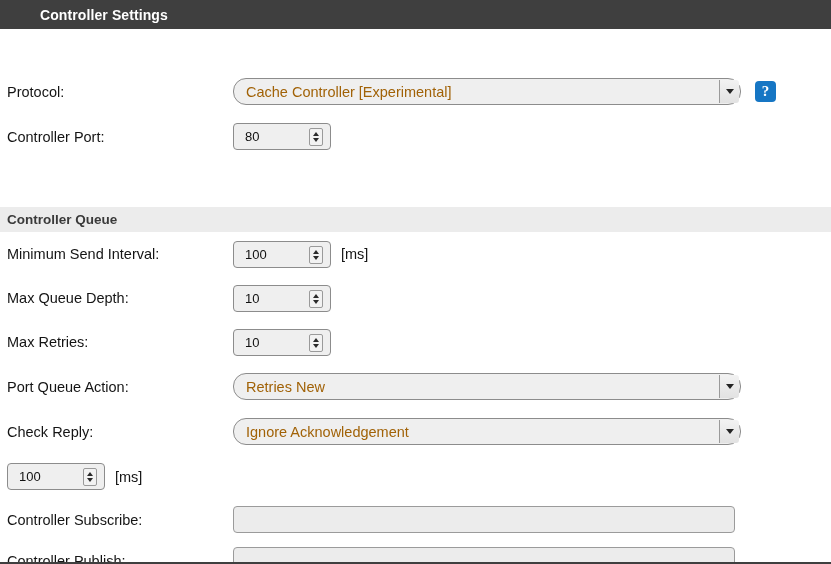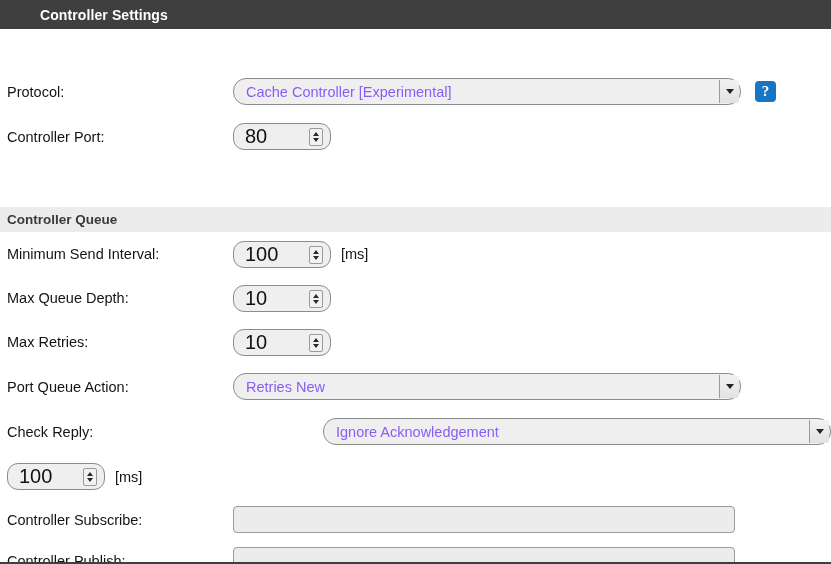--- a/index.html
+++ b/index.html
@@ -76,21 +76,21 @@
   .combo {
     position: relative;
     height: 27px;
     box-sizing: border-box;
     background: #efefef;
     border: 1px solid #8c8c8c;
     border-radius: 13px;
     display: flex;
     align-items: center;
     font-size: 14.5px;
-    color: #8b5cf6;
+    color: #a16207;
   }
   .combo-text {
     padding-left: 12px;
     white-space: nowrap;
     overflow: hidden;
   }
   .combo-arrow {
     position: absolute;
     top: 1px;
     right: 1px;
@@ -114,24 +114,24 @@
   .combo-wide { width: 508px; }
 
   
   .spinner {
     position: relative;
     width: 98px;
     height: 27px;
     box-sizing: border-box;
     background: #efefef;
     border: 1px solid #8c8c8c;
-    border-radius: 11px;
-    display: flex;
-    align-items: center;
-    font-size: 20px;
+    border-radius: 4px;
+    display: flex;
+    align-items: center;
+    font-size: 13px;
     color: #111111;
   }
   .spinner-value {
     padding-left: 11px;
   }
   .spinner-buttons {
     position: absolute;
     right: 7px;
     top: 4px;
     width: 14px;
@@ -293,21 +293,21 @@
   <div class="row-field">
     <div class="combo combo-wide">
       <span class="combo-text">Retries New</span>
       <span class="combo-arrow">
           <i></i>
         </span>
     </div>
   </div>
 </div>
 
-<div class="row" style="height:45px;justify-content:space-between;">
+<div class="row" style="height:45px;">
   <span class="row-label">Check Reply:</span>
   <div class="row-field">
     <div class="combo combo-wide">
       <span class="combo-text">Ignore Acknowledgement</span>
       <span class="combo-arrow">
           <i></i>
         </span>
     </div>
   </div>
 </div>

